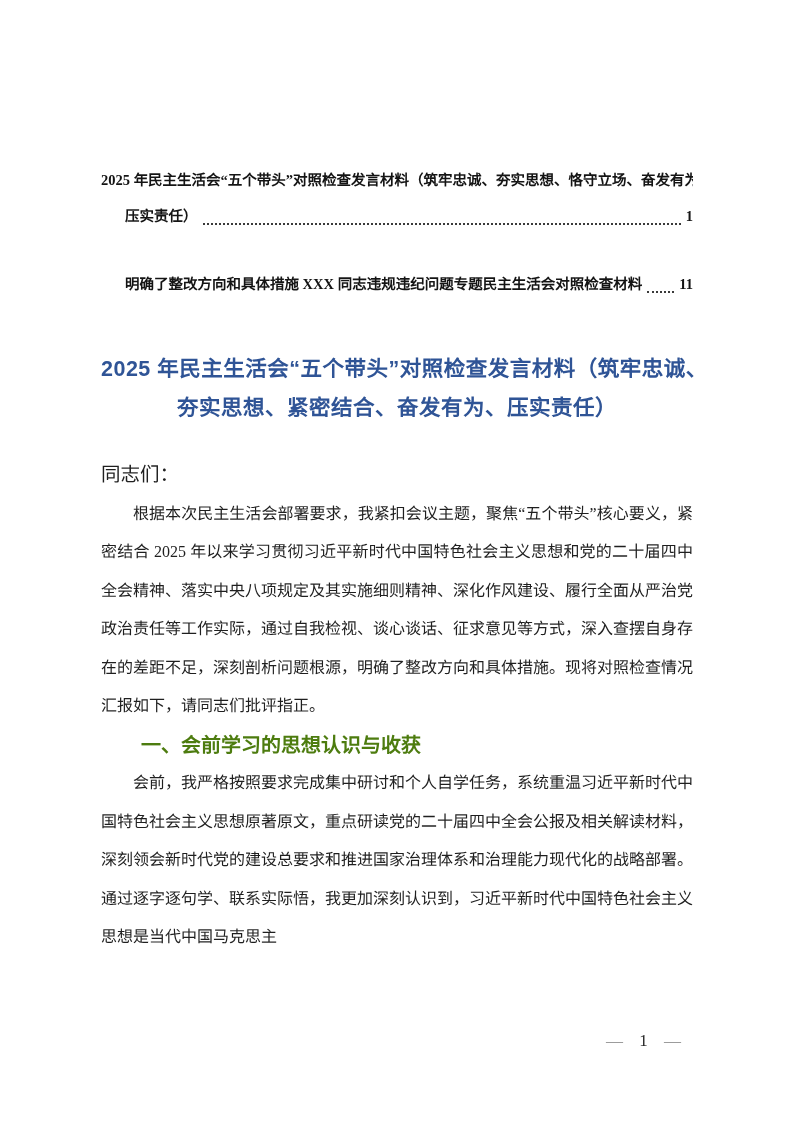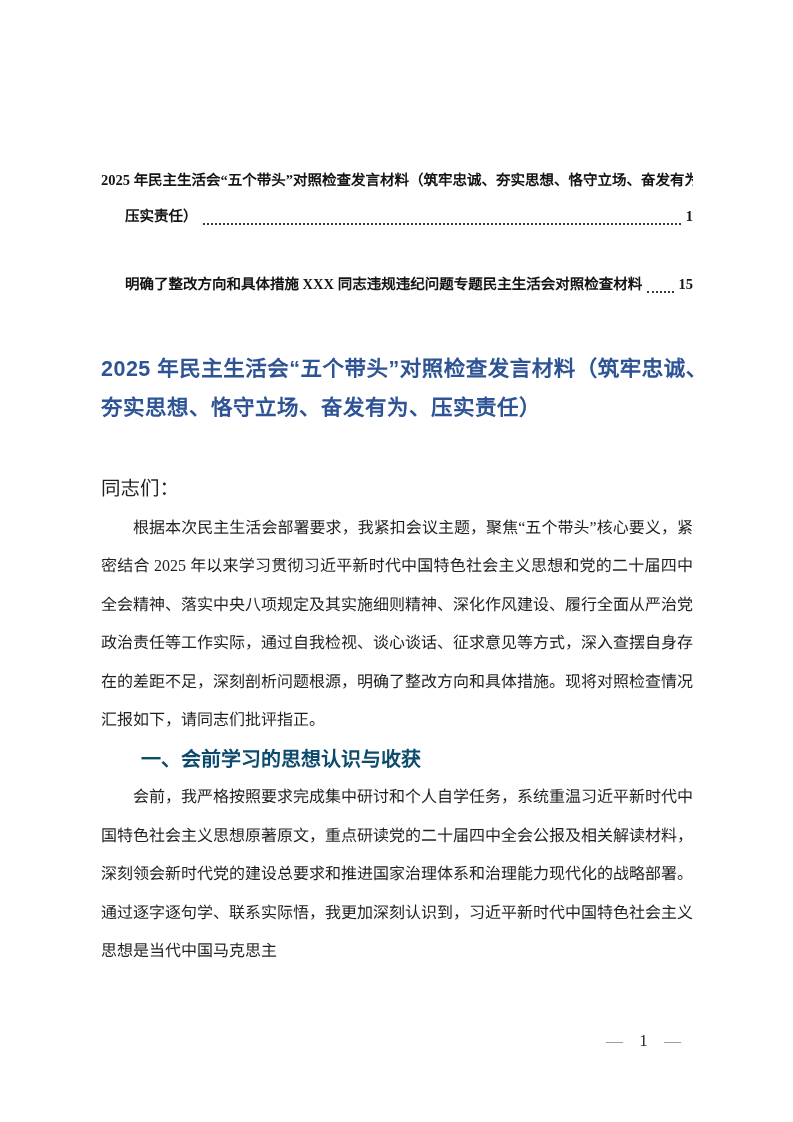--- a/index.html
+++ b/index.html
@@ -59,41 +59,41 @@
     margin: 48px 0 0 0;
     font-family: "Liberation Sans", "DejaVu Sans", sans-serif;
     font-weight: 700;
     font-size: 21.5px;
     line-height: 39px;
     letter-spacing: 0.5px;
   }
   .doc-title .title-line { white-space: nowrap; }
 
   
-  .body-text { margin-top: 42px; }
+  .body-text { margin-top: 28px; }
   .salutation {
     margin: 0;
     font-size: 19.5px;
     line-height: 38.5px;
   }
   .para {
     margin: 0;
     font-size: 16px;
     line-height: 38.5px;
     text-align: justify;
     text-indent: 2em;
   }
   .section-heading {
     margin: 0;
     font-family: "Liberation Sans", "DejaVu Sans", sans-serif;
     font-weight: 700;
     font-size: 20px;
     line-height: 38.5px;
     text-indent: 2em;
-    color: #0c4a6e;
+    color: #4d7c0f;
   }
 
   
   .page-number {
     position: absolute;
     top: 1030px;
     right: 112px;
     font-size: 17px;
     line-height: 22px;
     color: #2a2a2a;
@@ -114,28 +114,28 @@
           <span class="toc-text">压实责任）</span>
           <span class="leader"></span>
           <span class="toc-page">1</span>
         </div>
       </div>
 
       <div class="toc-entry toc-entry-2">
         <div class="toc-line toc-flex">
           <span class="toc-text">明确了整改方向和具体措施 XXX 同志违规违纪问题专题民主生活会对照检查材料</span>
           <span class="leader"></span>
-          <span class="toc-page">15</span>
+          <span class="toc-page">11</span>
         </div>
       </div>
     </nav>
 
-    <h1 class="doc-title" style="color: rgb(47, 84, 150);">
+    <h1 class="doc-title" style="color: rgb(47, 84, 150); text-align: center;">
       <div class="title-line">2025 年民主生活会“五个带头”对照检查发言材料（筑牢忠诚、</div>
-      <div class="title-line">夯实思想、恪守立场、奋发有为、压实责任）</div>
+      <div class="title-line">夯实思想、紧密结合、奋发有为、压实责任）</div>
     </h1>
 
     <section class="body-text">
       <p class="salutation">同志们：</p>
       <p class="para">根据本次民主生活会部署要求，我紧扣会议主题，聚焦“五个带头”核心要义，紧密结合 2025 年以来学习贯彻习近平新时代中国特色社会主义思想和党的二十届四中全会精神、落实中央八项规定及其实施细则精神、深化作风建设、履行全面从严治党政治责任等工作实际，通过自我检视、谈心谈话、征求意见等方式，深入查摆自身存在的差距不足，深刻剖析问题根源，明确了整改方向和具体措施。现将对照检查情况汇报如下，请同志们批评指正。</p>
       <h2 class="section-heading">一、会前学习的思想认识与收获</h2>
       <p class="para">会前，我严格按照要求完成集中研讨和个人自学任务，系统重温习近平新时代中国特色社会主义思想原著原文，重点研读党的二十届四中全会公报及相关解读材料，深刻领会新时代党的建设总要求和推进国家治理体系和治理能力现代化的战略部署。通过逐字逐句学、联系实际悟，我更加深刻认识到，习近平新时代中国特色社会主义思想是当代中国马克思主</p>
     </section>
 
   </div>

